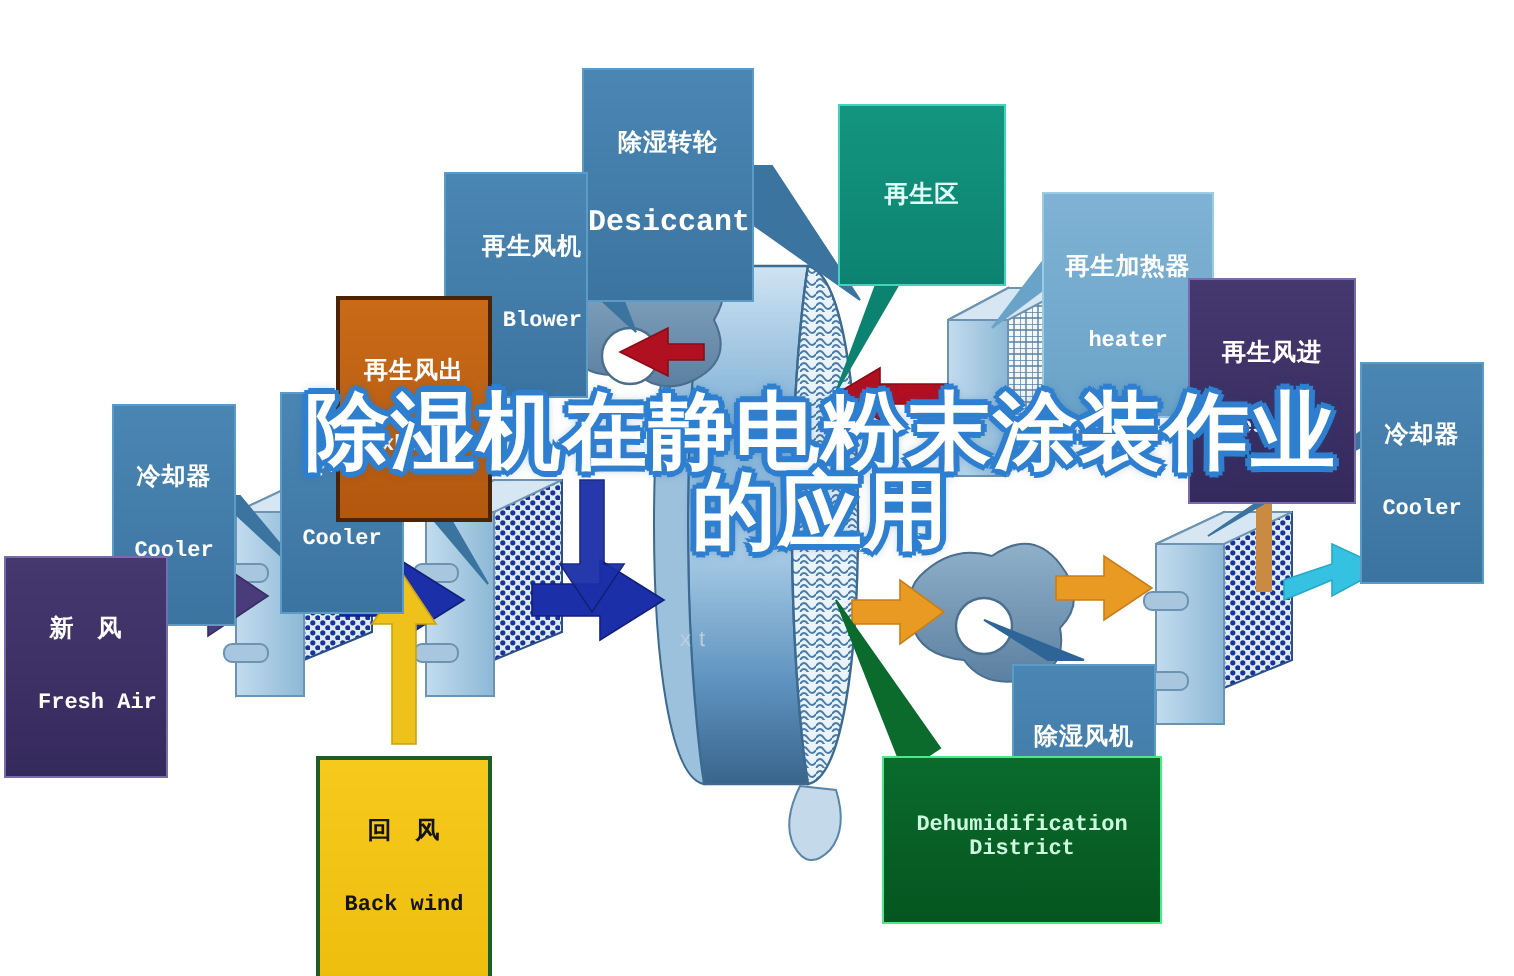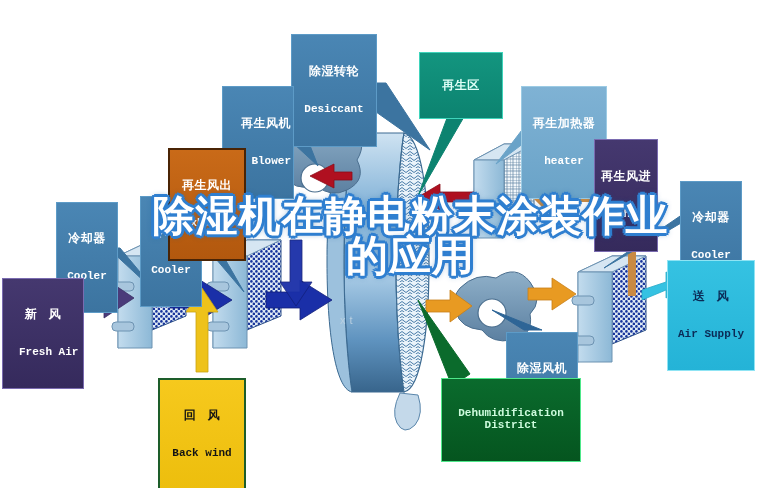--- a/index.html
+++ b/index.html
@@ -233,38 +233,38 @@
       <path d="M452 386 L470 374 L418 300 Z" fill="#0b6b2c" stroke="#0b6b2c"></path>
 
       <path d="M668 278 L668 292 L690 284 Z" fill="#35c2e2" stroke="#35c2e2"></path>
     </g>
   </svg>
 
   <div id="wm">xt</div>
 
   <div class="lbl cal-steel" style="left:291px;top:34px;width:86px;padding:4px 2px;font-size:12px;z-index:20;">
     <span class="cn">除湿转轮</span>
-    <span class="en" style="font-size:11px;">Desiccant</span>
+    <span class="en" style="font-size:15px;">Desiccant</span>
   </div>
 
   <div class="lbl cal-steel" style="left:222px;top:86px;width:72px;padding:4px 2px;font-size:12px;z-index:20;text-align:right;">
     <span class="cn">再生风机</span>
     <span class="en" style="font-size:11px;">Blower</span>
   </div>
 
-  <div class="lbl cal-teal" style="left:419px;top:52px;width:84px;padding:0 2px;font-size:12px;z-index:20;">
+  <div class="lbl cal-teal" style="left:419px;top:52px;width:84px;padding:12px 2px;font-size:12px;z-index:20;">
     <span class="cn">再生区</span>
   </div>
 
-  <div class="lbl cal-steel-lt" style="left:521px;top:86px;width:86px;padding:4px 2px;font-size:12px;z-index:20;">
+  <div class="lbl cal-steel-lt" style="left:521px;top:96px;width:86px;padding:4px 2px;font-size:12px;z-index:20;">
     <span class="cn">再生加热器</span>
     <span class="en" style="font-size:11px;">heater</span>
   </div>
 
-  <div class="lbl cal-purple" style="left:594px;top:139px;width:64px;padding:4px 2px;font-size:12px;z-index:20;">
+  <div class="lbl cal-purple" style="left:594px;top:139px;width:84px;padding:4px 2px;font-size:12px;z-index:20;">
     <span class="cn">再生风进</span>
     <span class="en" style="font-size:11px;">Fresh Air</span>
   </div>
 
   <div class="lbl cal-orange" style="left:168px;top:148px;width:78px;padding:3px 0;font-size:12px;z-index:20;">
     <span class="cn">再生风出</span>
     <span class="en" style="font-size:11px;">Exhaust</span>
   </div>
 
   <div class="lbl cal-steel" style="left:56px;top:202px;width:62px;padding:3px 2px;font-size:12px;z-index:20;">
@@ -295,23 +295,19 @@
   <div class="lbl cal-steel" style="left:506px;top:332px;width:72px;padding:3px 2px;font-size:12px;z-index:20;">
     <span class="cn">除湿风机</span>
     <span class="en" style="font-size:11px;">Blower</span>
   </div>
 
   <div class="lbl cal-green" style="left:441px;top:378px;width:140px;padding:3px 2px;font-size:12px;z-index:20;">
     <span class="en" style="font-size:11px;">Dehumidification
 District</span>
   </div>
 
-  <div class="lbl cal-cyan" style="left:667px;top:260px;width:88px;padding:3px 2px;font-size:12px;z-index:20;">
-    <span class="cn">送   风</span>
-    <span class="en" style="font-size:11px;">Air Supply</span>
-  </div>
 
   <div id="title">
     <span class="tl">除湿机在静电粉末涂装作业</span>
     <span class="tl">的应用</span>
   </div>
 
 </div>
 
 </body></html>

